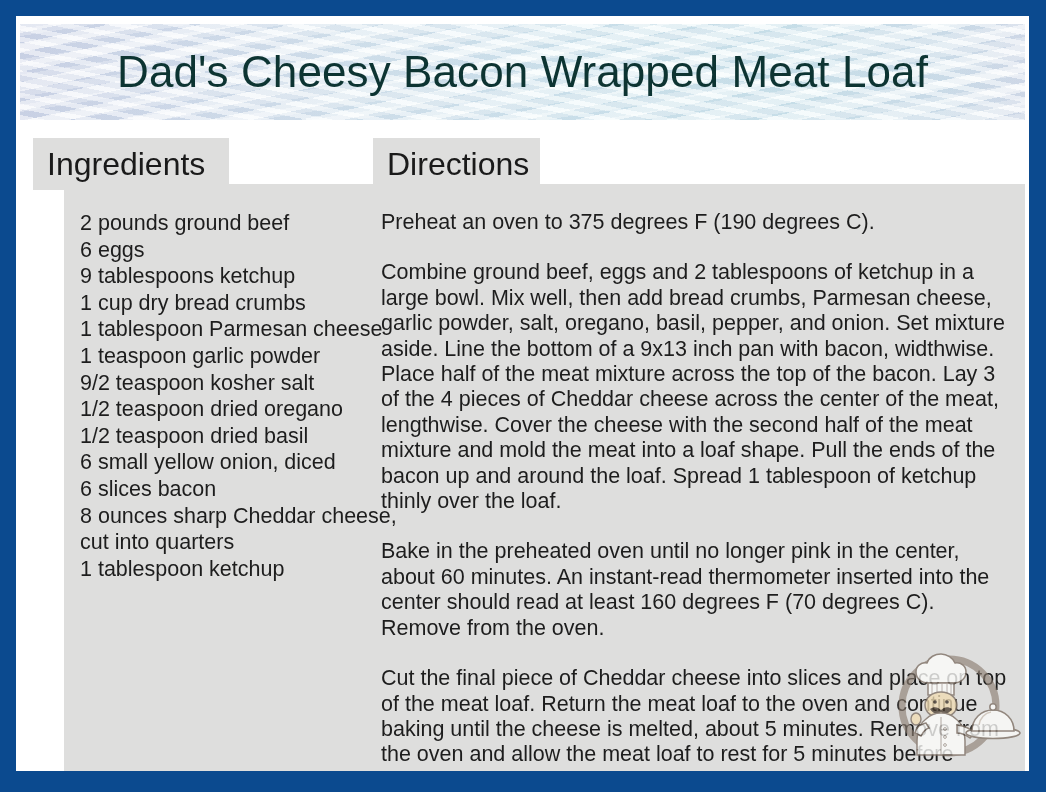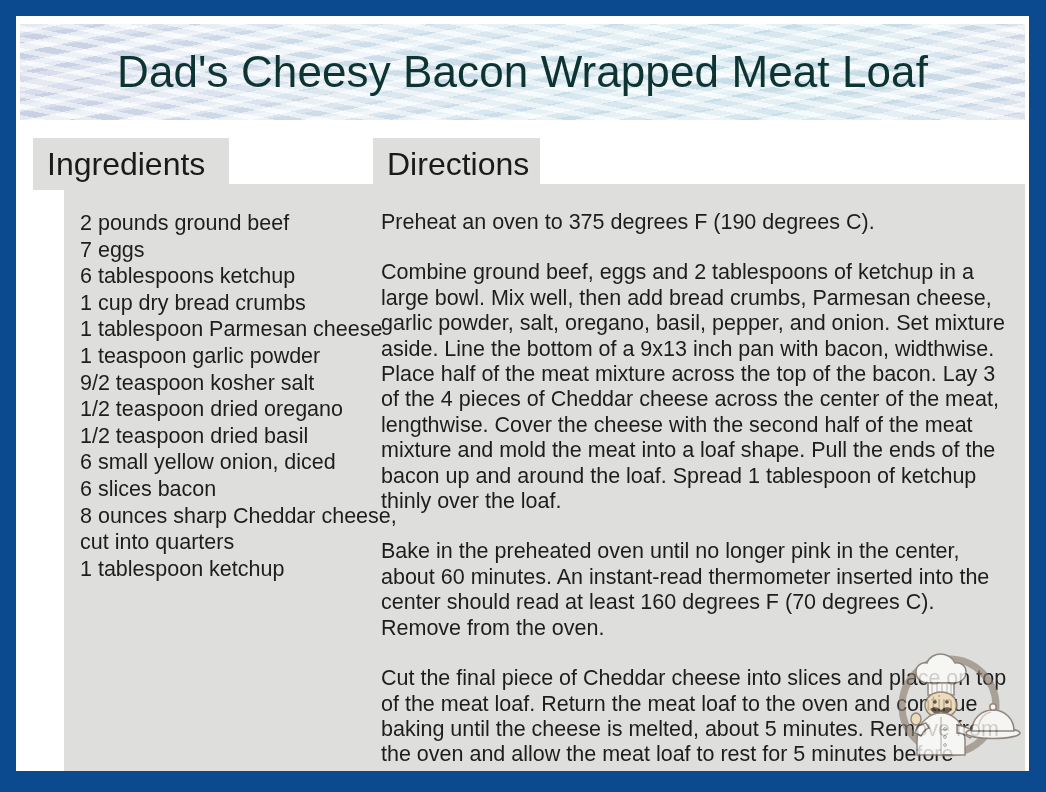--- a/index.html
+++ b/index.html
@@ -250,22 +250,22 @@
       <div class="speck" style="left:500px;top:180px"></div>
       <div class="speck" style="left:540px;top:250px"></div>
     </div>
 
     <div class="col-head" id="ing-head">
       <span>Ingredients</span>
     </div>
     <div class="panel" id="ing-panel">
       <div class="inner">
         <div class="ing-line">2 pounds ground beef</div>
-        <div class="ing-line">7 eggs</div>
-        <div class="ing-line">6 tablespoons ketchup</div>
+        <div class="ing-line">6 eggs</div>
+        <div class="ing-line">9 tablespoons ketchup</div>
         <div class="ing-line">1 cup dry bread crumbs</div>
         <div class="ing-line">1 tablespoon Parmesan cheese</div>
         <div class="ing-line">1 teaspoon garlic powder</div>
         <div class="ing-line">9/2 teaspoon kosher salt</div>
         <div class="ing-line">1/2 teaspoon dried oregano</div>
         <div class="ing-line">1/2 teaspoon dried basil</div>
         <div class="ing-line">6 small yellow onion, diced</div>
         <div class="ing-line">6 slices bacon</div>
         <div class="ing-line">8 ounces sharp Cheddar cheese, cut into quarters</div>
         <div class="ing-line">1 tablespoon ketchup</div>

